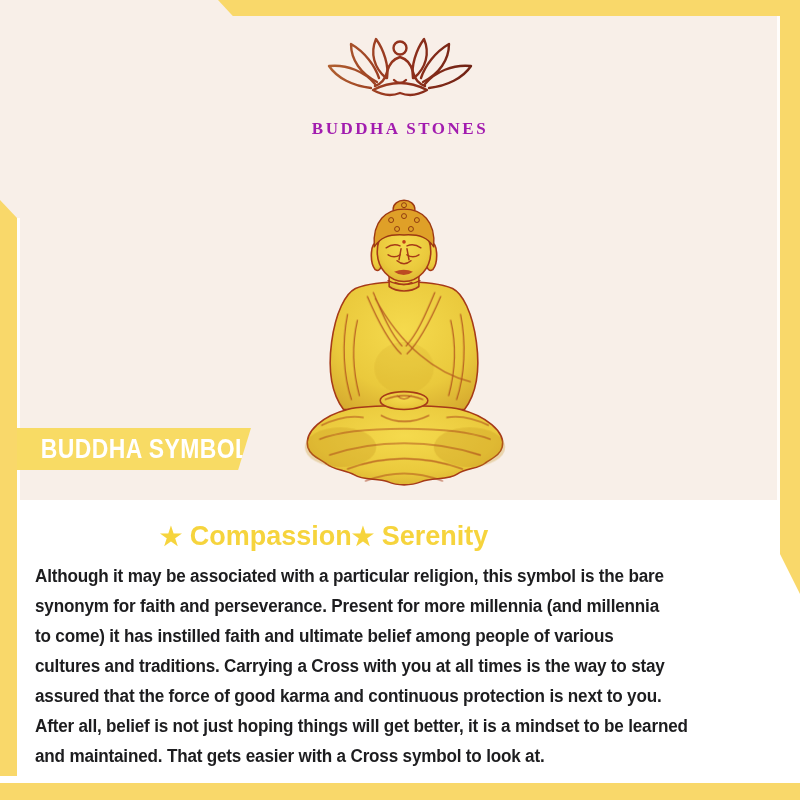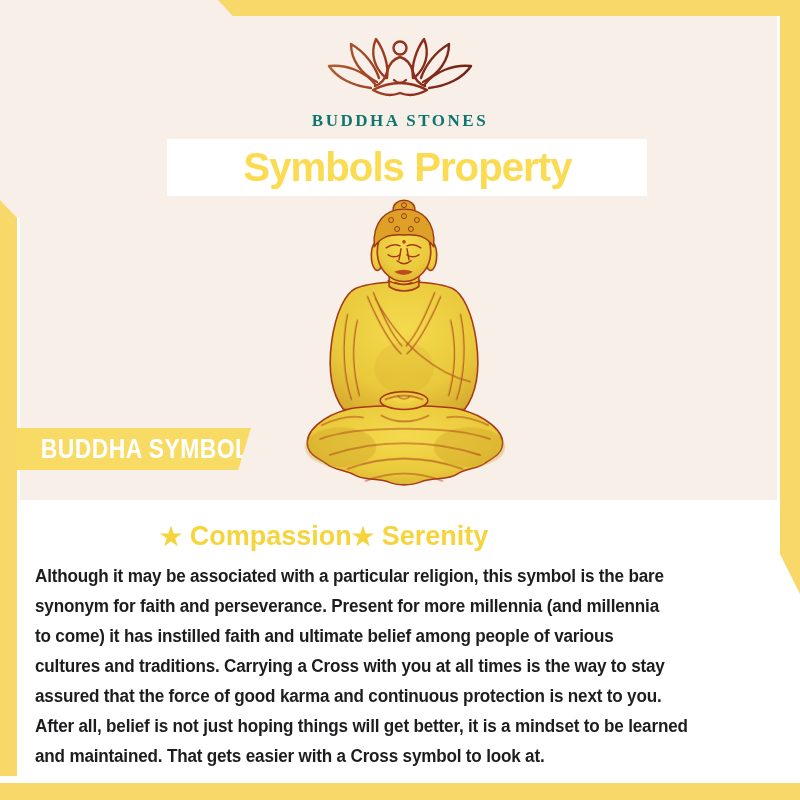--- a/index.html
+++ b/index.html
@@ -14,22 +14,22 @@
            clip-path:polygon(0 0,100% 0,100% 100%,0 calc(100% - 40px));}
   .stripe-right-gap{position:absolute;left:777px;top:16px;width:3px;height:484px;background:#FFFDFB;}
   .stripe-left{position:absolute;left:0;top:200px;width:17px;height:576px;background:#F9D86A;
            clip-path:polygon(0 0,100% 18px,100% 100%,0 100%);}
   .stripe-left-gap{position:absolute;left:17px;top:218px;width:3px;height:282px;background:#FFFDFB;}
   .bar-bottom{position:absolute;left:0;top:783px;width:800px;height:17px;background:#F9D86A;}
 
   
   .logo{position:absolute;left:0;top:28px;width:800px;text-align:center;}
   .logo svg{display:block;margin:0 auto;}
-  .brand-name{margin-top:5px;font-family:"Liberation Serif",serif;font-size:17px;font-weight:600;
-              letter-spacing:2.5px;color:#0f766e;}
+  .brand-name{margin-top:13px;font-family:"Liberation Serif",serif;font-size:17px;font-weight:600;
+              letter-spacing:2.5px;color:#a21caf;}
 
   
   .title-banner{position:absolute;left:167px;top:139px;width:480px;height:57px;background:#FFFFFF;
                 display:flex;align-items:center;justify-content:center;}
   .title-banner h1{margin:0;font-size:41px;font-weight:bold;letter-spacing:-1px;color:#FBDB52;
                    transform:scaleX(0.98);}
 
   
   .statue{position:absolute;left:286px;top:197px;}
 
@@ -86,23 +86,20 @@
         <circle cx="75" cy="20" r="6.5"></circle>
         <path d="M75,29 C68,31 64,36 62,44 C60,52 56,56 50,58"></path>
         <path d="M75,29 C82,31 86,36 88,44 C90,52 94,56 100,58"></path>
         <path d="M69,52 Q75,58 81,52"></path>
         <path d="M48,62 Q75,48 102,62 Q88,70 75,65 Q62,70 48,62 Z"></path>
       </g>
     </svg>
     <div class="brand-name">BUDDHA STONES</div>
   </div>
 
-  <div class="title-banner">
-    <h1>Symbols Property</h1>
-  </div>
 
   <svg class="statue" width="238" height="298" viewBox="0 0 240 300">
     <defs>
       <radialGradient id="goldg" cx="50%" cy="38%" r="78%">
         <stop offset="0" stop-color="#F5DA4D"></stop>
         <stop offset="0.6" stop-color="#EAC93C"></stop>
         <stop offset="1" stop-color="#D2A42C"></stop>
       </radialGradient>
     </defs>
     <g stroke="#A63A18" stroke-width="1.6" fill="url(#goldg)" stroke-linejoin="round" stroke-linecap="round">

